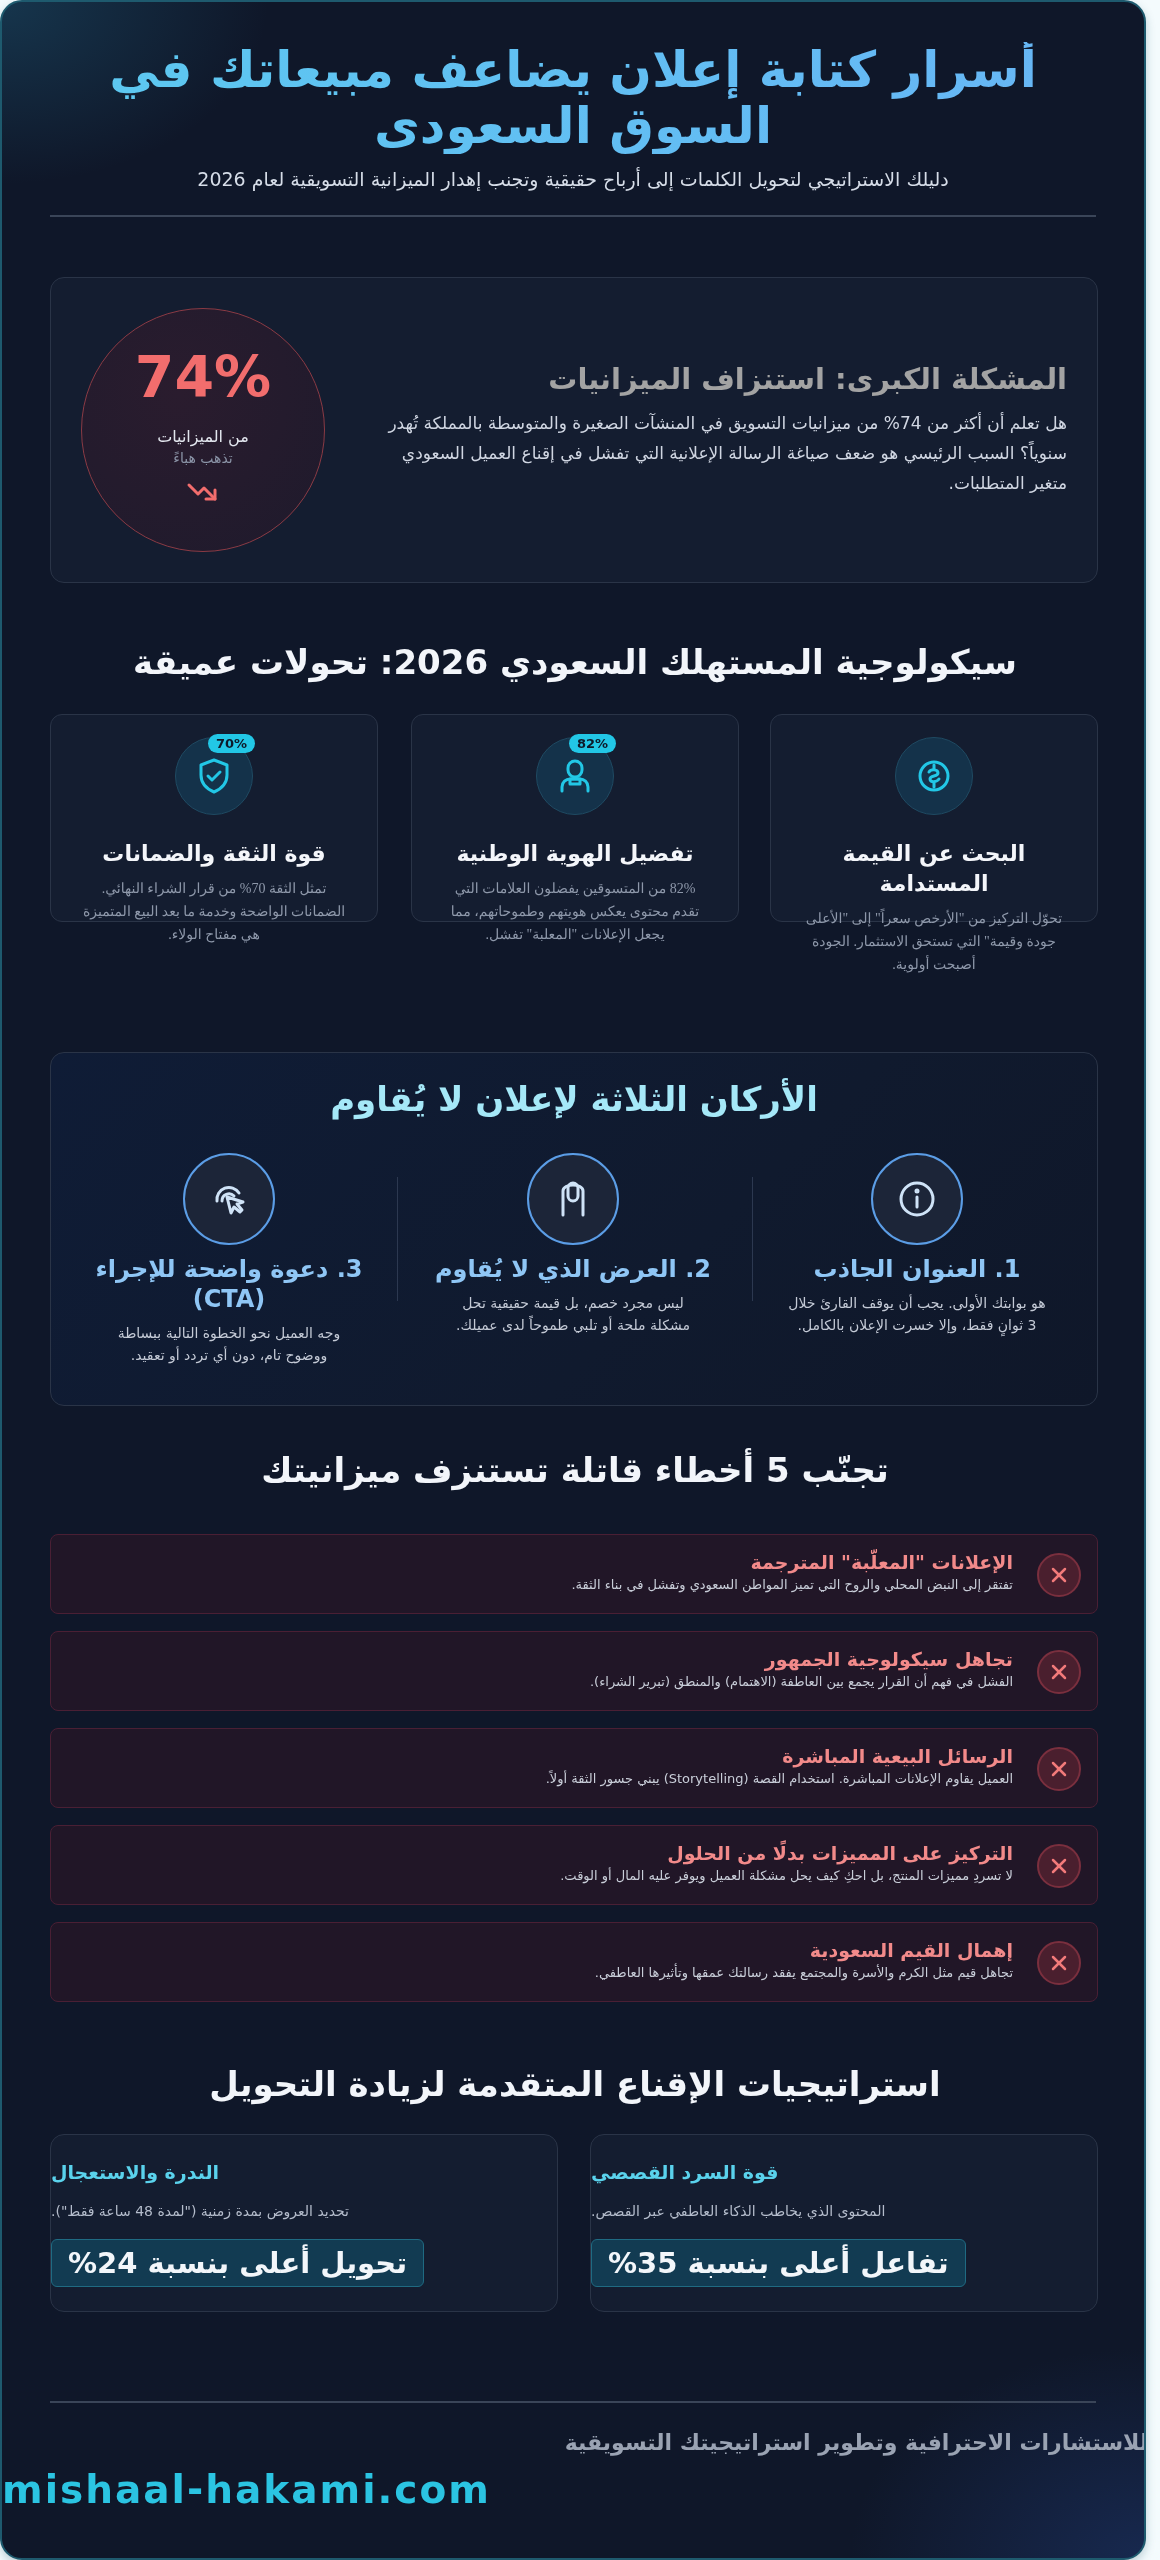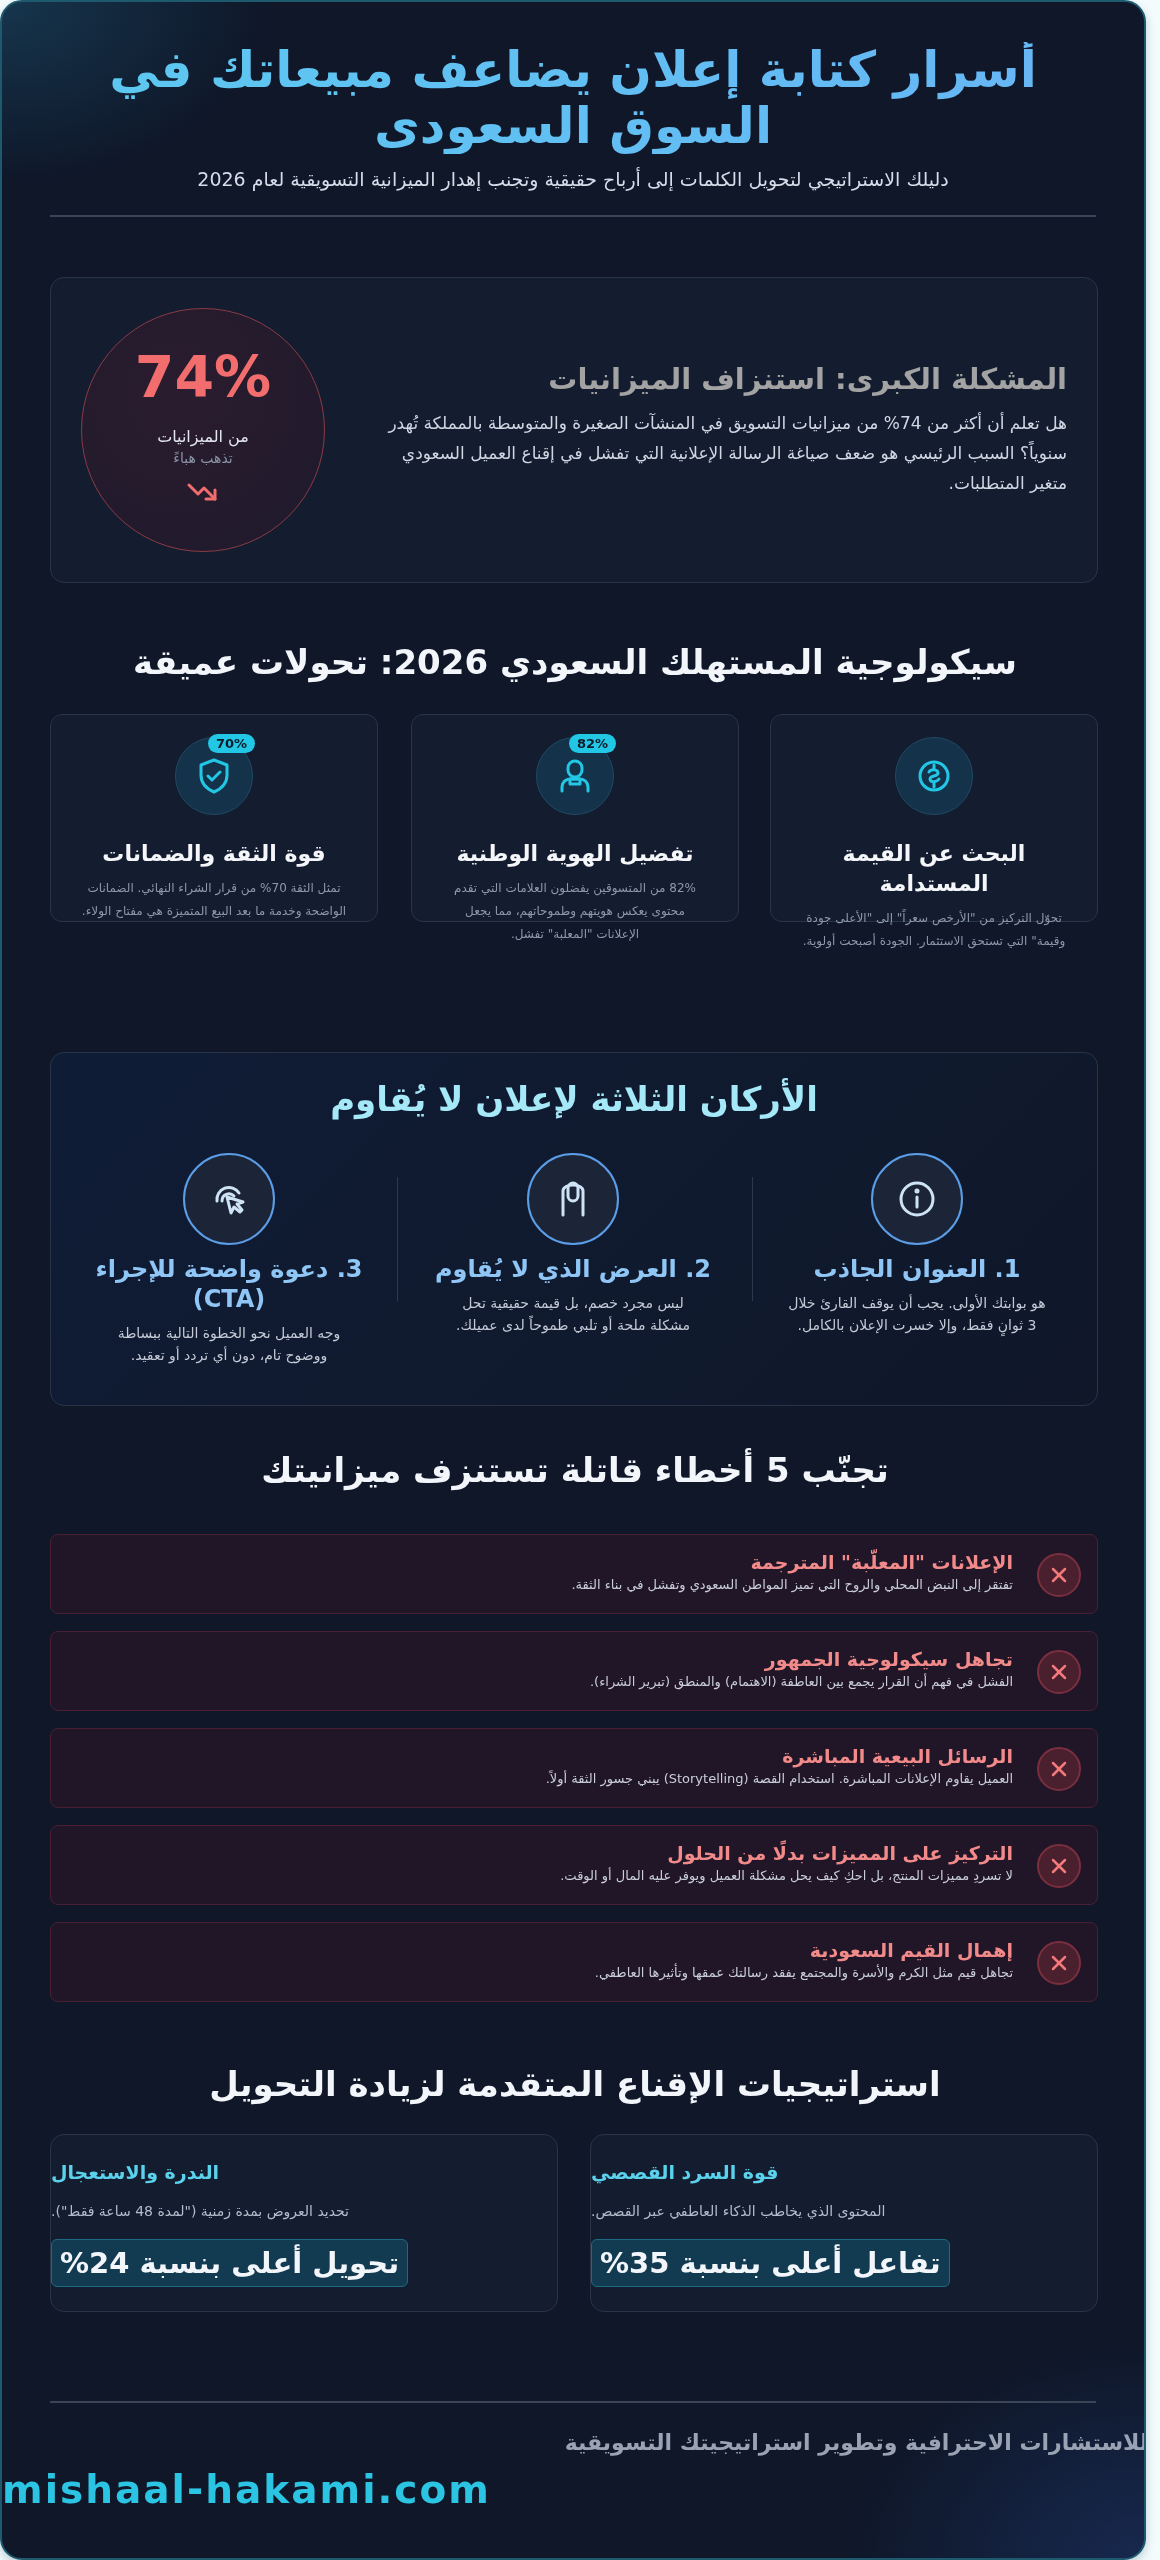--- a/index.html
+++ b/index.html
@@ -48,21 +48,21 @@
   }
   .psy-icon {
     position: relative; width: 78px; height: 78px; border-radius: 50%; margin: 22px auto 0;
     background: #14324a; border: 1px solid #1f4a62; display: flex; align-items: center; justify-content: center;
   }
   .psy-badge {
     position: absolute; top: -4px; left: 32px; background: #22c7e6; color: #0e1a2a; font-weight: 700;
     font-size: 13px; padding: 2px 8px; border-radius: 10px; direction: ltr;
   }
   .psy-card h3 { color: #f4f6fa; font-size: 22px; font-weight: 700; margin-top: 24px; line-height: 30px; padding: 0 40px; }
-  .psy-card p { color: #8e98aa; font-size: 12px; line-height: 23px; margin-top: 8px; padding: 0 30px; }
+  .psy-card p { color: #8e98aa; font-size: 14px; line-height: 23px; margin-top: 8px; padding: 0 30px; font-family: Liberation Serif, serif; }
 
   .pillars {
     position: absolute; left: 48px; top: 1050px; width: 1048px; height: 354px;
     border: 1px solid #2a3447; border-radius: 14px;
     background: linear-gradient(135deg, #0f1c36 0%, #101a2e 60%, #0f1729 100%);
   }
   .pillars h2 { text-align: center; color: #a5e8f8; font-size: 34px; font-weight: 700; margin-top: 26px; }
   .pillar { position: absolute; top: 100px; width: 300px; text-align: center; }
   .pillar-icon {
     width: 92px; height: 92px; border-radius: 50%; margin: 0 auto; border: 2px solid #5b9de6;
@@ -84,21 +84,21 @@
   .mistake h4 { color: #f28a8a; font-size: 19px; font-weight: 700; }
   .mistake p { color: #c9ced9; font-size: 13px; margin-top: 4px; }
 
   .strat {
     position: absolute; top: 2132px; width: 508px; height: 178px; border: 1px solid #2a3447;
     border-radius: 14px; background: #141d30; text-align: left;
   }
   .strat h4 { color: #5ad2ec; font-size: 19px; font-weight: 700; margin-top: 26px; }
   .strat p { color: #b4bccb; font-size: 14px; margin-top: 20px; }
   .strat .pill {
-    display: inline-block; margin-top: 20px; padding: 6px 8px; border-radius: 6px;
+    display: inline-block; margin-top: 20px; padding: 6px 16px; border-radius: 6px;
     background: #123b52; border: 1px solid #1f6a82; color: #f2f6fa; font-weight: 700; font-size: 29px;
   }
 
   .footer { position: absolute; left: 0; width: 1146px; }
   .footer .t { color: #9aa3b3; font-weight: 700; font-size: 22px; }
   .footer .url { color: #2bc4e2; font-weight: 700; font-size: 39px; margin-top: 12px; direction: ltr; letter-spacing: 2px; }
 </style>
 </head>
 <body>
 

